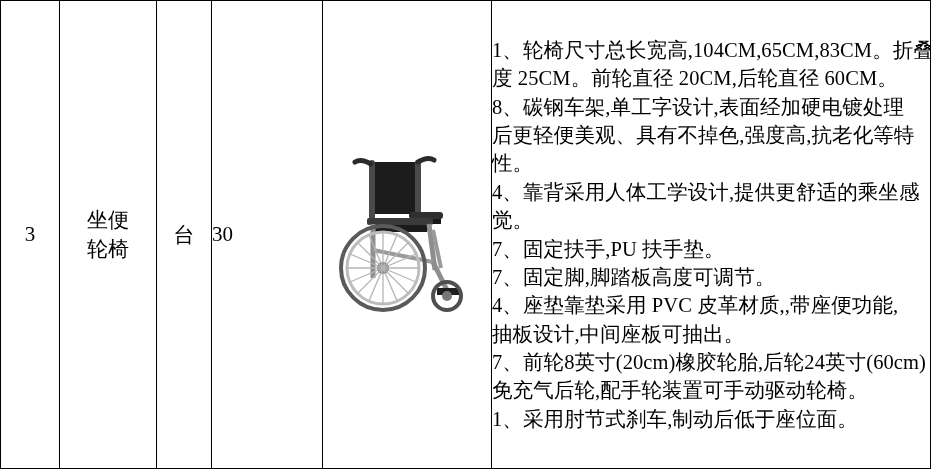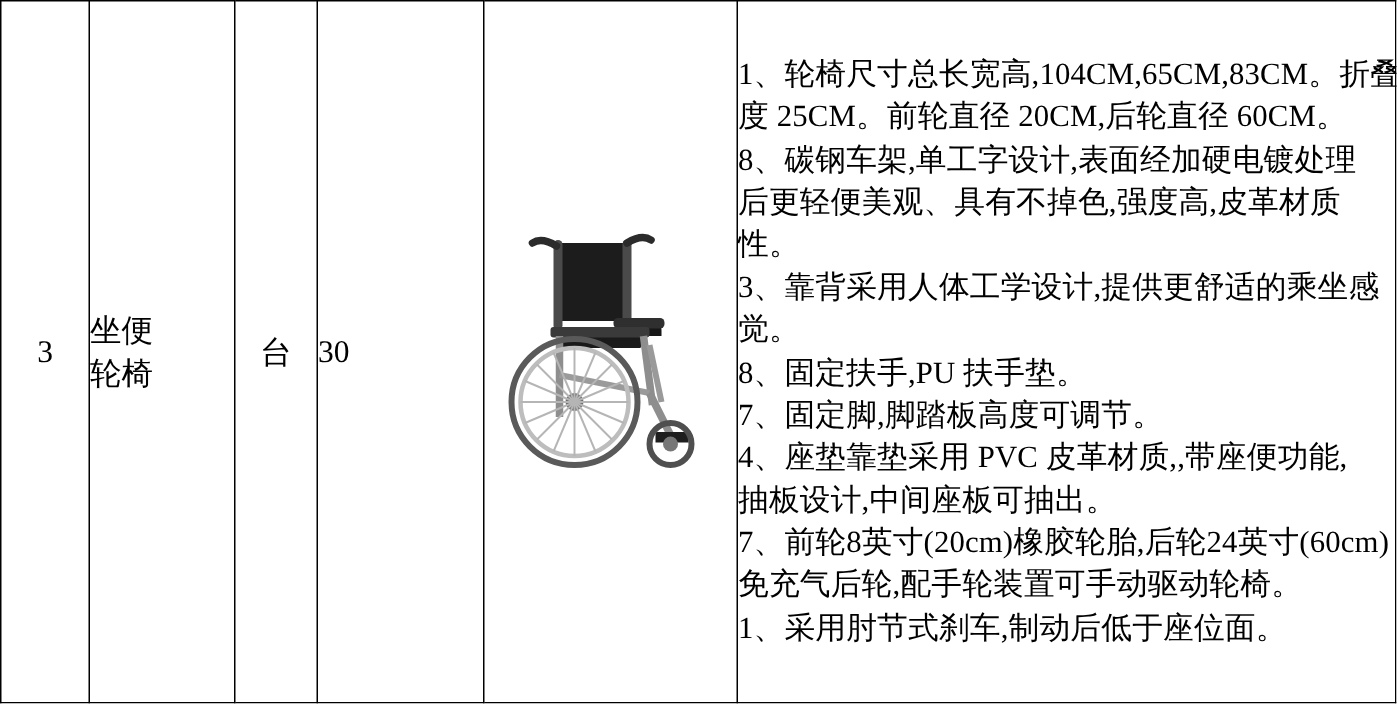--- a/index.html
+++ b/index.html
@@ -31,20 +31,21 @@
     vertical-align: middle;
     padding: 0;
   }
   td.col-index {
     width: 58px;
     text-align: center;
     font-size: 21px;
   }
   td.col-name {
     width: 96px;
+    text-align: center;
     font-size: 21px;
     line-height: 1.35;
   }
   td.col-unit {
     width: 54px;
     text-align: center;
     font-size: 21px;
   }
   td.col-qty {
     width: 110px;
@@ -138,25 +139,25 @@
               <circle cx="110" cy="146" r="14" fill="none" stroke="#4f4f4f" stroke-width="4"></circle>
               <circle cx="110" cy="146" r="5" fill="#777777"></circle>
             </svg>
           </div>
         </td>
         <td class="col-desc">
           <div class="desc-list">
             <span class="desc-line">1、轮椅尺寸总长宽高,104CM,65CM,83CM。折叠宽</span>
             <span class="desc-line">度 25CM。前轮直径 20CM,后轮直径 60CM。</span>
             <span class="desc-line">8、碳钢车架,单工字设计,表面经加硬电镀处理</span>
-            <span class="desc-line">后更轻便美观、具有不掉色,强度高,皮革材质</span>
+            <span class="desc-line">后更轻便美观、具有不掉色,强度高,抗老化等特</span>
             <span class="desc-line">性。</span>
-            <span class="desc-line">3、靠背采用人体工学设计,提供更舒适的乘坐感</span>
+            <span class="desc-line">4、靠背采用人体工学设计,提供更舒适的乘坐感</span>
             <span class="desc-line">觉。</span>
-            <span class="desc-line">8、固定扶手,PU 扶手垫。</span>
+            <span class="desc-line">7、固定扶手,PU 扶手垫。</span>
             <span class="desc-line">7、固定脚,脚踏板高度可调节。</span>
             <span class="desc-line">4、座垫靠垫采用 PVC 皮革材质,,带座便功能,</span>
             <span class="desc-line">抽板设计,中间座板可抽出。</span>
             <span class="desc-line">7、前轮8英寸(20cm)橡胶轮胎,后轮24英寸(60cm)</span>
             <span class="desc-line">免充气后轮,配手轮装置可手动驱动轮椅。</span>
             <span class="desc-line">1、采用肘节式刹车,制动后低于座位面。</span>
           </div>
         </td>
       </tr>
     </tbody>

